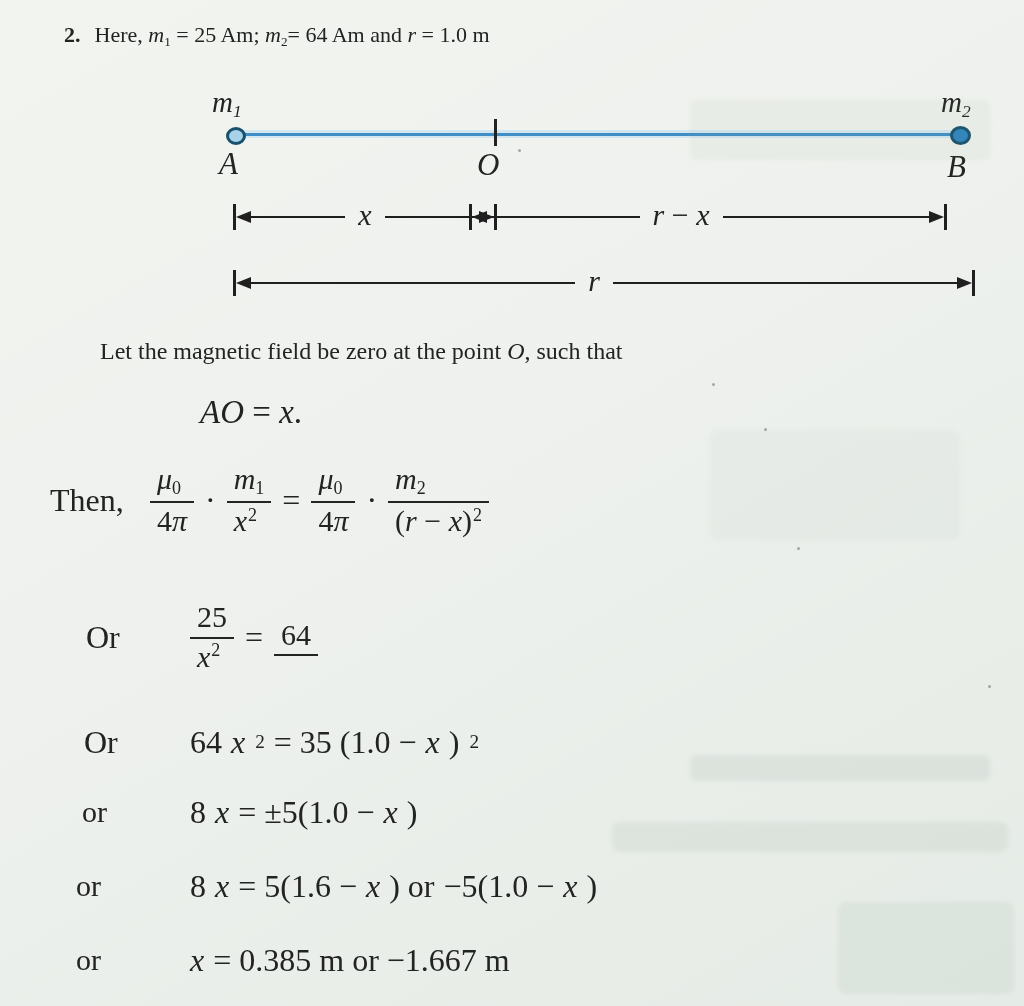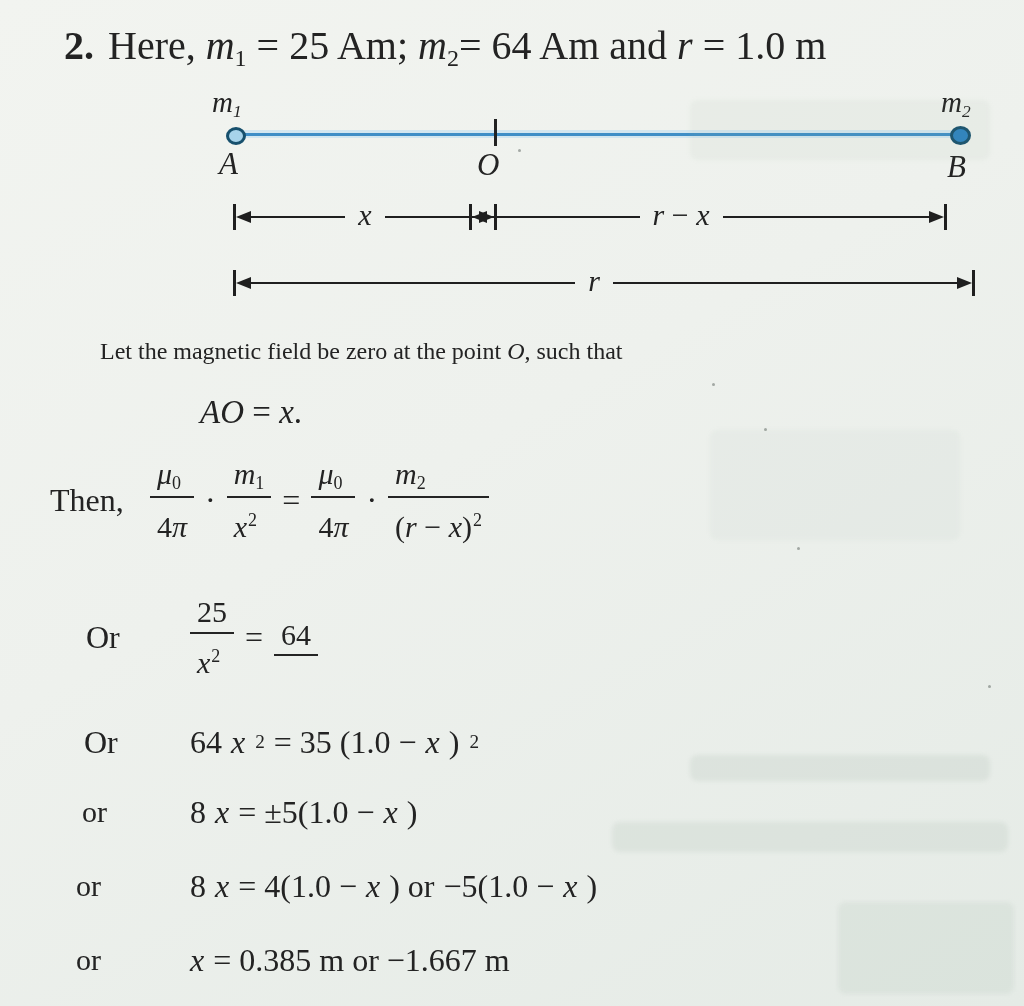--- a/index.html
+++ b/index.html
@@ -10,21 +10,21 @@
   .abs{position:absolute;}
   .nowrap{white-space:nowrap;}
 
   
   .seg-rm{font-style:normal;}
   .seg-it{font-style:italic;}
   .seg-sup{font-size:0.60em;vertical-align:0.6em;margin-left:1px;}
   .seg-sub{font-size:0.60em;vertical-align:-0.28em;}
 
   
-  .given-line{top:22px;left:64px;font-size:40px;}
+  .given-line{top:22px;left:64px;font-size:22px;}
   .given-line .pnum{font-weight:bold;margin-right:14px;}
 
   
   .dlabel{font-size:29px;font-style:italic;}
   .line-glow{top:130px;left:240px;width:726px;height:8px;border-radius:4px;opacity:.55;}
   .line-core{top:133px;left:240px;width:726px;height:3px;border-radius:2px;}
   .dot{border-radius:50%;box-sizing:border-box;}
   .dot-a{top:127px;left:226px;width:20px;height:18px;border:3px solid;}
   .dot-b{top:126px;left:950px;width:21px;height:19px;border:3px solid;}
   .tick-o{top:119px;left:494px;width:3px;height:27px;background:#222;}
@@ -44,21 +44,21 @@
   .ao{top:394px;left:200px;font-size:33px;}
 
   .eqrow{left:0;right:0;display:flex;align-items:center;font-size:32px;}
   .eqlabel{flex:none;margin-left:86px;width:104px;}
   .eq{display:inline-flex;align-items:center;gap:9px;white-space:nowrap;}
 
   
   .frac{display:inline-block;text-align:left;font-size:30px;line-height:1.12;
         vertical-align:middle;}
   .fnum{display:block;border-bottom:2px solid #242424;padding:0 7px 3px;}
-  .fden{display:block;padding:12px 7px 0;}
+  .fden{display:block;padding:1px 7px 0;}
   .op{padding:0 2px;}
 
   
   .smudge{filter:blur(2px);border-radius:8px;}
   .speck{width:3px;height:3px;border-radius:50%;background:rgba(70,80,75,.45);}
 </style>
 </head>
 <body>
 
 <div class="page">
@@ -174,21 +174,21 @@
         <span class="seg-it">x</span>
         <span class="seg-rm">)</span>
       </span>
   </div>
 
   <div class="abs eqrow" style="top:858px;height:56px;">
     <span class="eqlabel" style="margin-left:76px;width:114px;font-size:30px;">or</span>
     <span class="eq">
         <span class="seg-rm">8</span>
         <span class="seg-it">x</span>
-        <span class="seg-rm"> = 4(1.0 − </span>
+        <span class="seg-rm"> = 5(1.6 − </span>
         <span class="seg-it">x</span>
         <span class="seg-rm">)  or  </span>
         <span class="seg-rm">−5(1.0 − </span>
         <span class="seg-it">x</span>
         <span class="seg-rm">)</span>
       </span>
   </div>
 
   <div class="abs eqrow" style="top:934px;height:52px;">
     <span class="eqlabel" style="margin-left:76px;width:114px;font-size:30px;">or</span>

